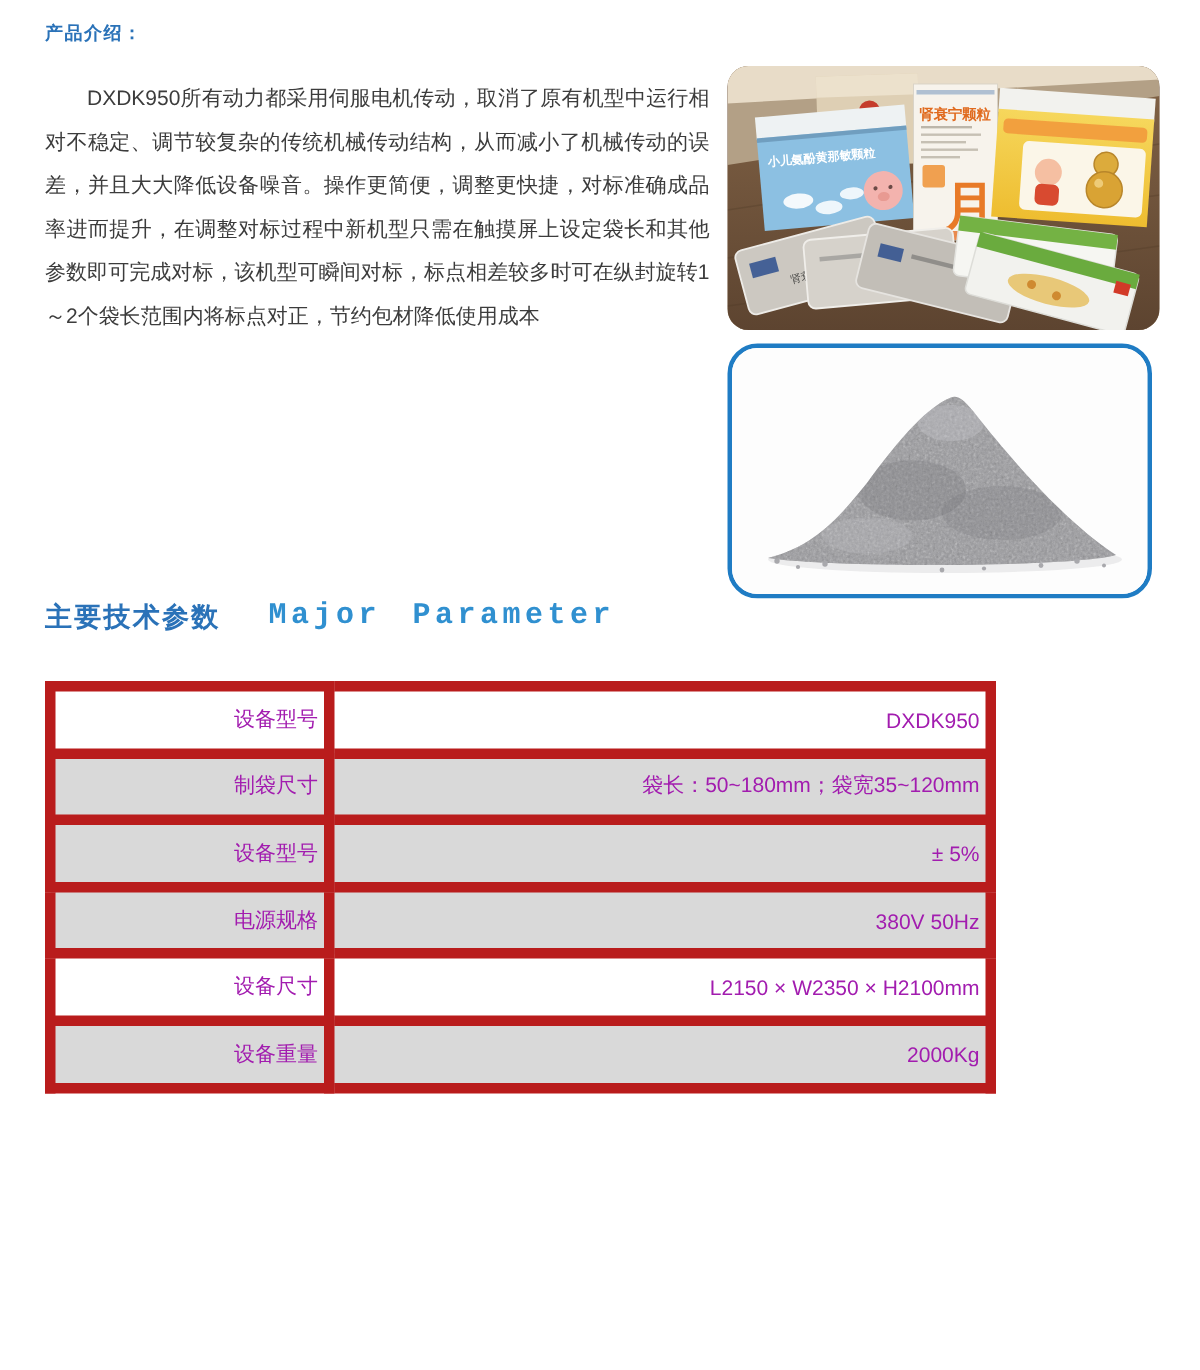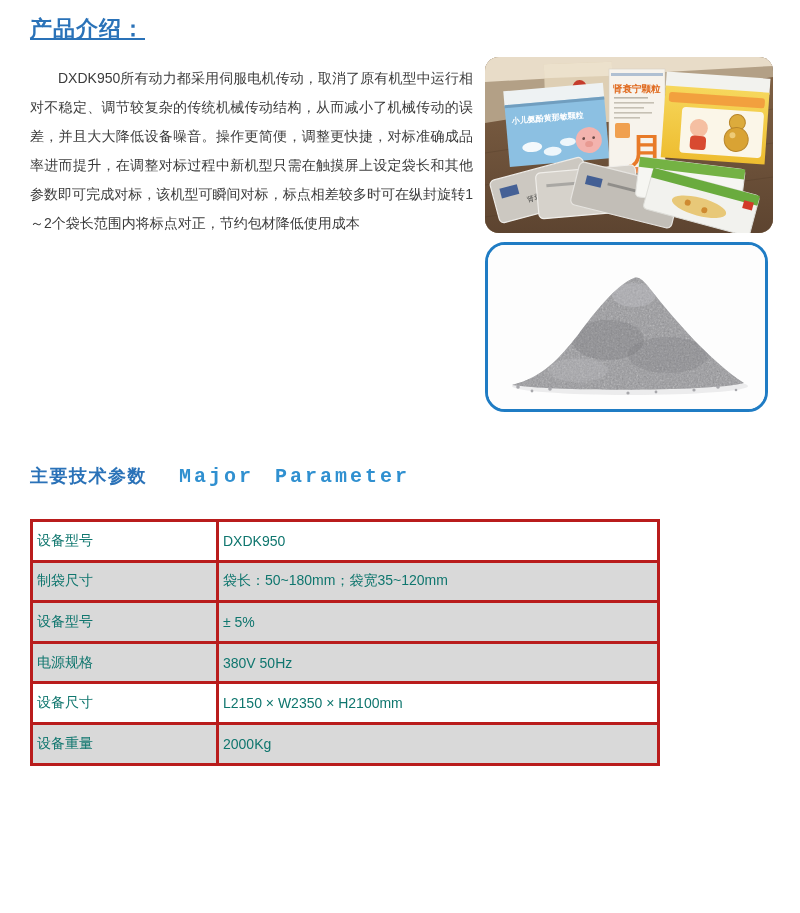--- a/index.html
+++ b/index.html
@@ -1,32 +1,32 @@
 <!DOCTYPE html>
 <html><head>
 <meta charset="utf-8">
 <style>
   html,body{margin:0;padding:0;background:#ffffff;}
   body{width:800px;height:913px;overflow:hidden;font-family:"Liberation Sans","DejaVu Sans",sans-serif;}
   .page{padding:12px 25px 0 30px;}
 
-  .doc-title{font-size:22px;font-weight:bold;color:#2a72b8;letter-spacing:1px;margin:2px 0 13px 0;text-decoration:underline;}
+  .doc-title{font-size:12px;font-weight:bold;color:#2a72b8;letter-spacing:1px;margin:2px 0 13px 0;}
 
   .intro{overflow:hidden;}
   .media{float:right;width:290px;margin-left:12px;}
   .photo-frame{width:288px;height:176px;border-radius:14px;overflow:hidden;margin-bottom:9px;background:#6e543c;}
   .granule-frame{width:277px;height:164px;border:3px solid #1f7cc4;border-radius:20px;overflow:hidden;background:#fdfdfd;}
   .intro-text{font-size:14px;line-height:29px;color:#3c3c3c;text-align:justify;text-indent:2em;margin:7px 0 0 0;}
 
-  .section-head{margin-top:52px;display:flex;align-items:center;}
+  .section-head{display:flex;align-items:flex-start;}
   .section-head .zh{font-size:18px;font-weight:bold;color:#2a72b8;letter-spacing:1.5px;}
   .section-head .en{font-size:20px;font-weight:600;color:#3090d0;margin-left:32px;letter-spacing:3px;word-spacing:6px;font-family:"Liberation Mono","DejaVu Sans Mono",monospace;}
 
   table.spec{border-collapse:collapse;margin-top:31px;table-layout:fixed;width:627px;}
-  table.spec td{border:3px solid #b91c1c;height:37.6px;font-size:14px;color:#0f766e;text-align:left;vertical-align:middle;padding:0 4px;font-weight:normal;}
+  table.spec td{border:7px solid #b91c1c;height:37.6px;font-size:14px;color:#a21caf;text-align:right;vertical-align:middle;padding:0 4px;font-weight:normal;}
   table.spec col.c1{width:186px;}
   table.spec col.c2{width:441px;}
   table.spec tr.even td{background:#d9d9d9;margin-left:28px;}
   table.spec tr.odd td{background:#ffffff;}
 </style>
 </head>
 <body>
 
 <div class="page">
 

